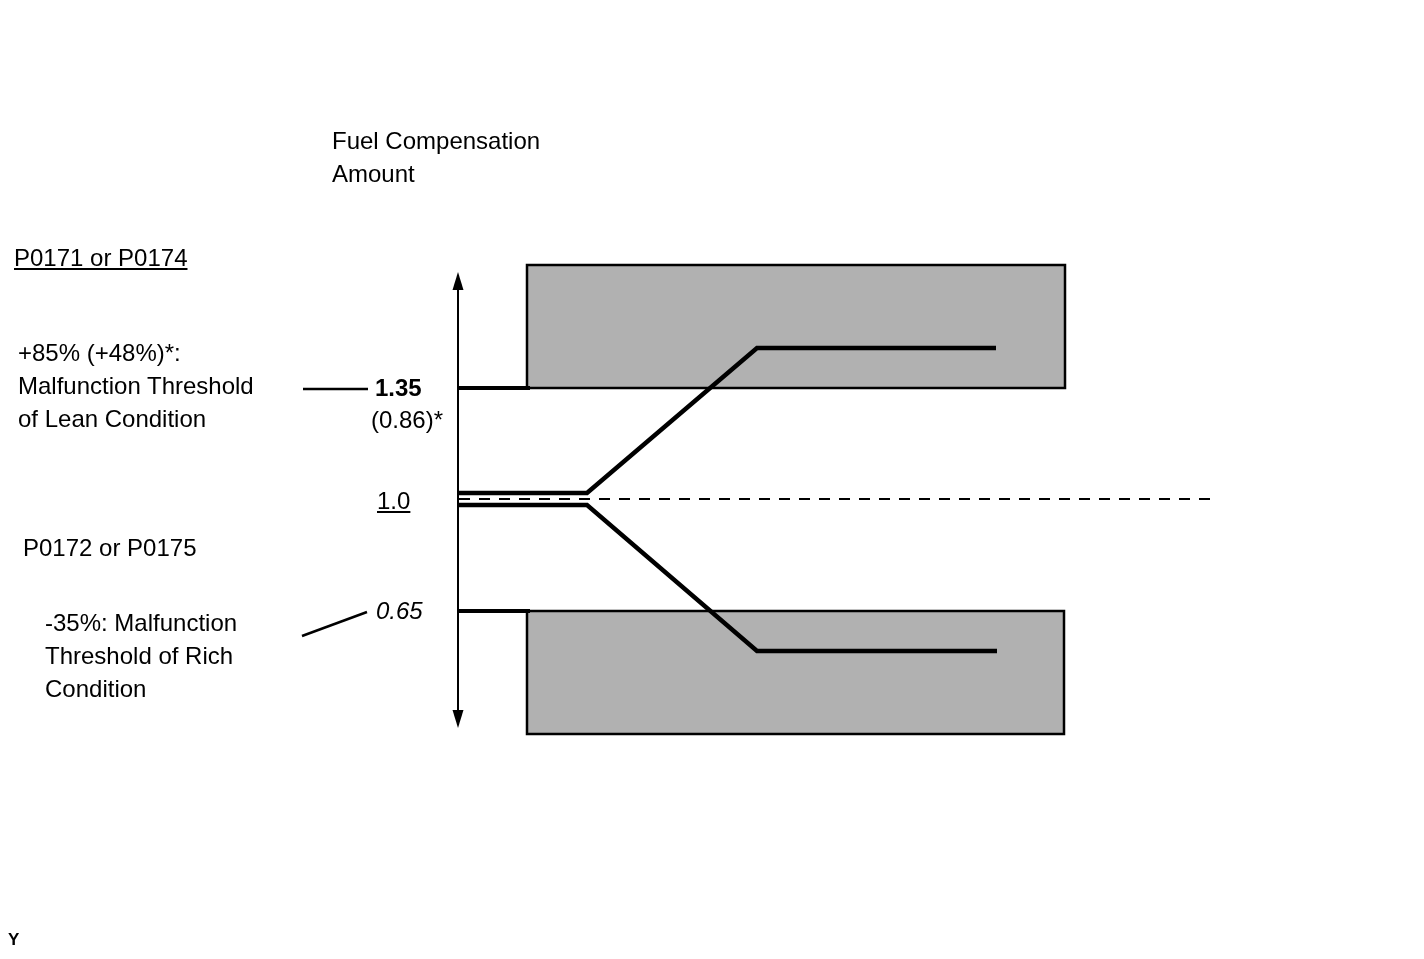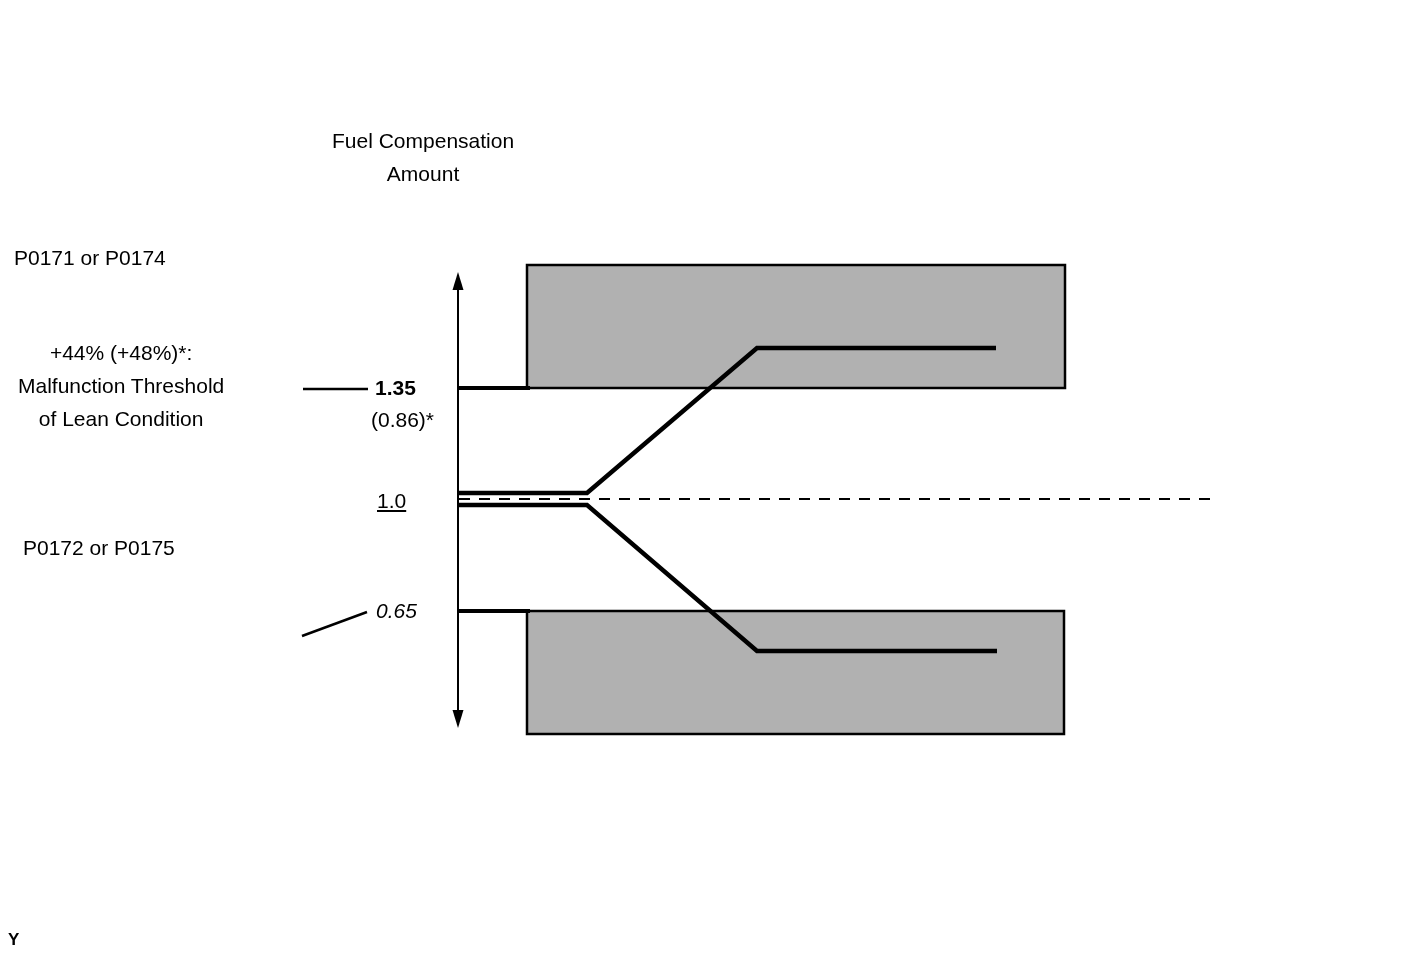--- a/index.html
+++ b/index.html
@@ -16,25 +16,24 @@
     font-family: "Liberation Sans", "DejaVu Sans", sans-serif;
     color: #000000;
   }
   .diagram-svg {
     position: absolute;
     left: 0;
     top: 0;
   }
   .lbl {
     position: absolute;
-    font-size: 21px;
+    font-size: 24px;
     line-height: 33px;
     white-space: pre-line;
     color: #000000;
-    text-align: center;
   }
   .page-marker {
     position: absolute;
     font-size: 17px;
     line-height: 20px;
     font-weight: bold;
   }
 </style>
 </head>
 <body>
@@ -60,33 +59,36 @@
     <polygon points="458,272 452.5,290 463.5,290" fill="#000000"></polygon>
     <polygon points="458,728 452.5,710 463.5,710" fill="#000000"></polygon>
 
     <line x1="303" y1="389" x2="368" y2="389" stroke="#000000" stroke-width="2.5"></line>
     <line x1="302" y1="636" x2="367" y2="612" stroke="#000000" stroke-width="2.5"></line>
   </svg>
 
   <div class="lbl" style="left:332px; top:124px;">Fuel Compensation
 Amount</div>
 
-  <div class="lbl" style="left:14px; top:241px;">P0171 or P0174</div>
+  <div class="lbl" style="left:14px; top:241px;text-decoration:underline;">P0171 or P0174</div>
 
-  <div class="lbl" style="left:18px; top:336px;">+44% (+48%)*:
+  <div class="lbl" style="left:18px; top:336px;">+85% (+48%)*:
 Malfunction Threshold
 of Lean Condition</div>
 
   <div class="lbl" style="left:375px; top:371px;font-weight:bold;">1.35</div>
 
   <div class="lbl" style="left:371px; top:403px;">(0.86)*</div>
 
   <div class="lbl" style="left:377px; top:484px;text-decoration:underline;">1.0</div>
 
   <div class="lbl" style="left:23px; top:531px;">P0172 or P0175</div>
 
   <div class="lbl" style="left:376px; top:594px;font-style:italic;">0.65</div>
 
+  <div class="lbl" style="left:45px; top:606px;">-35%: Malfunction
+Threshold of Rich
+Condition</div>
 
 
   <div class="page-marker" style="left:8px; top:930px;">Y</div>
 
 </div>
 
 </body></html>

